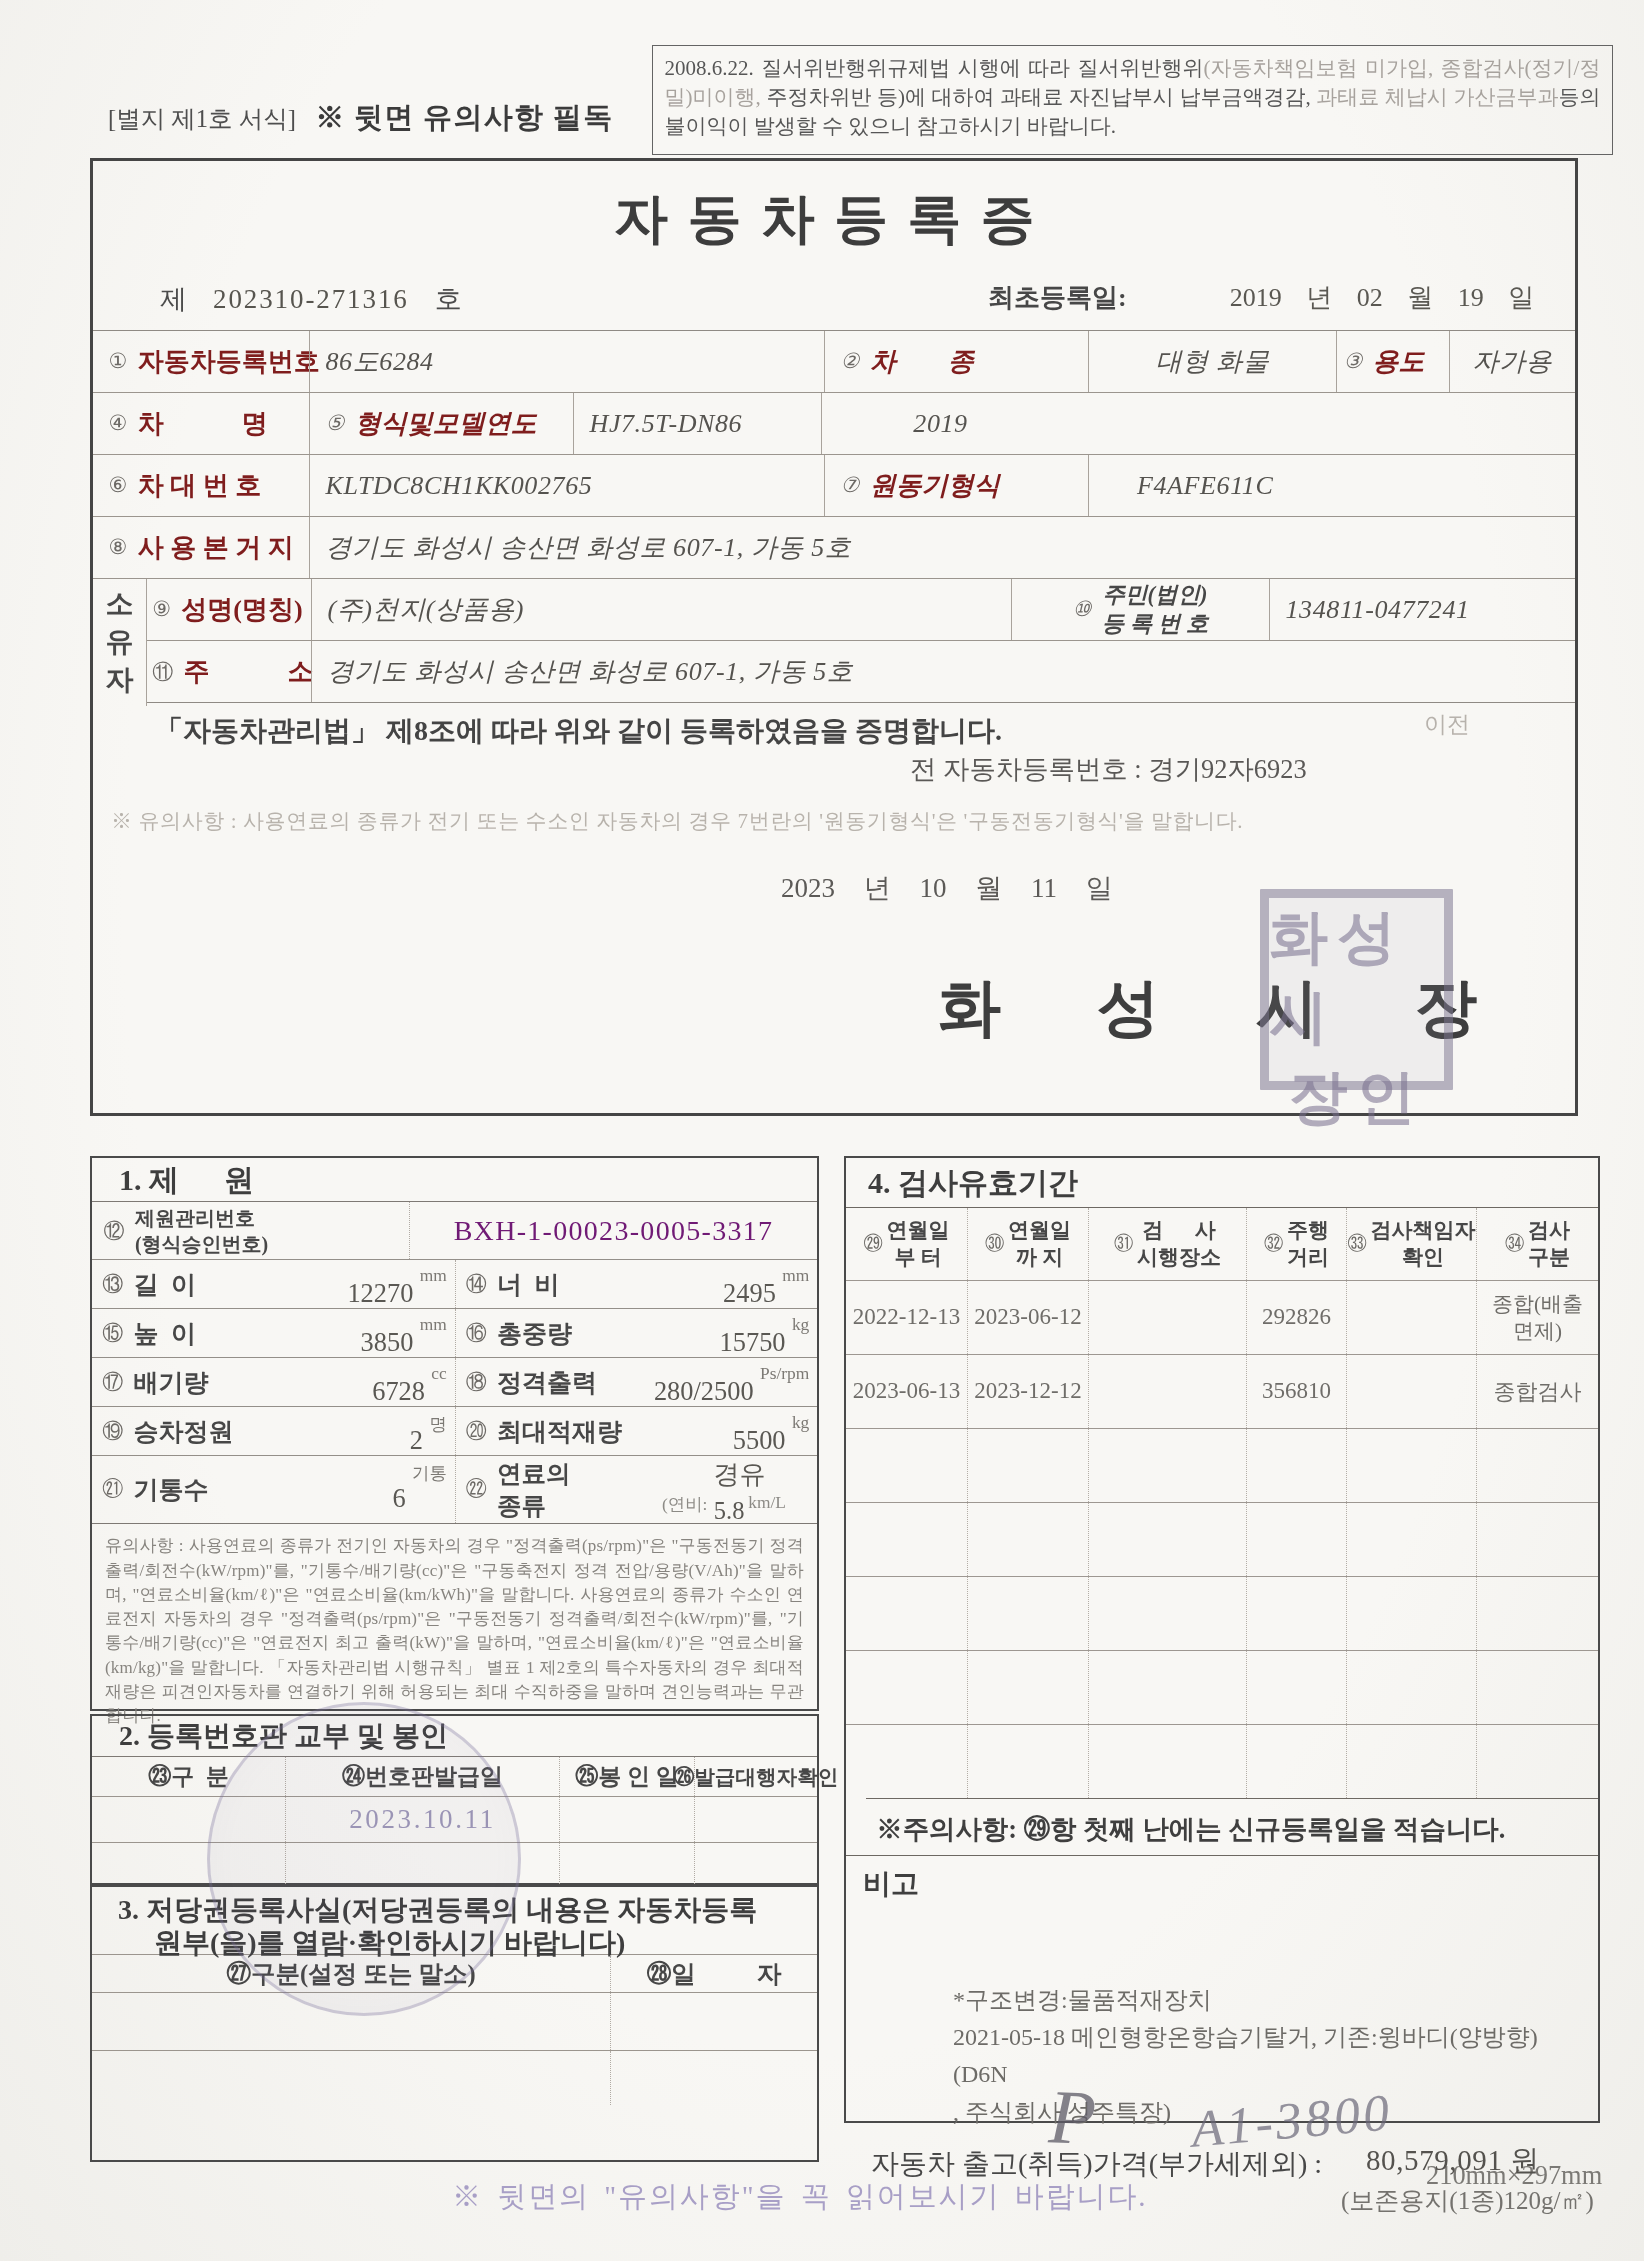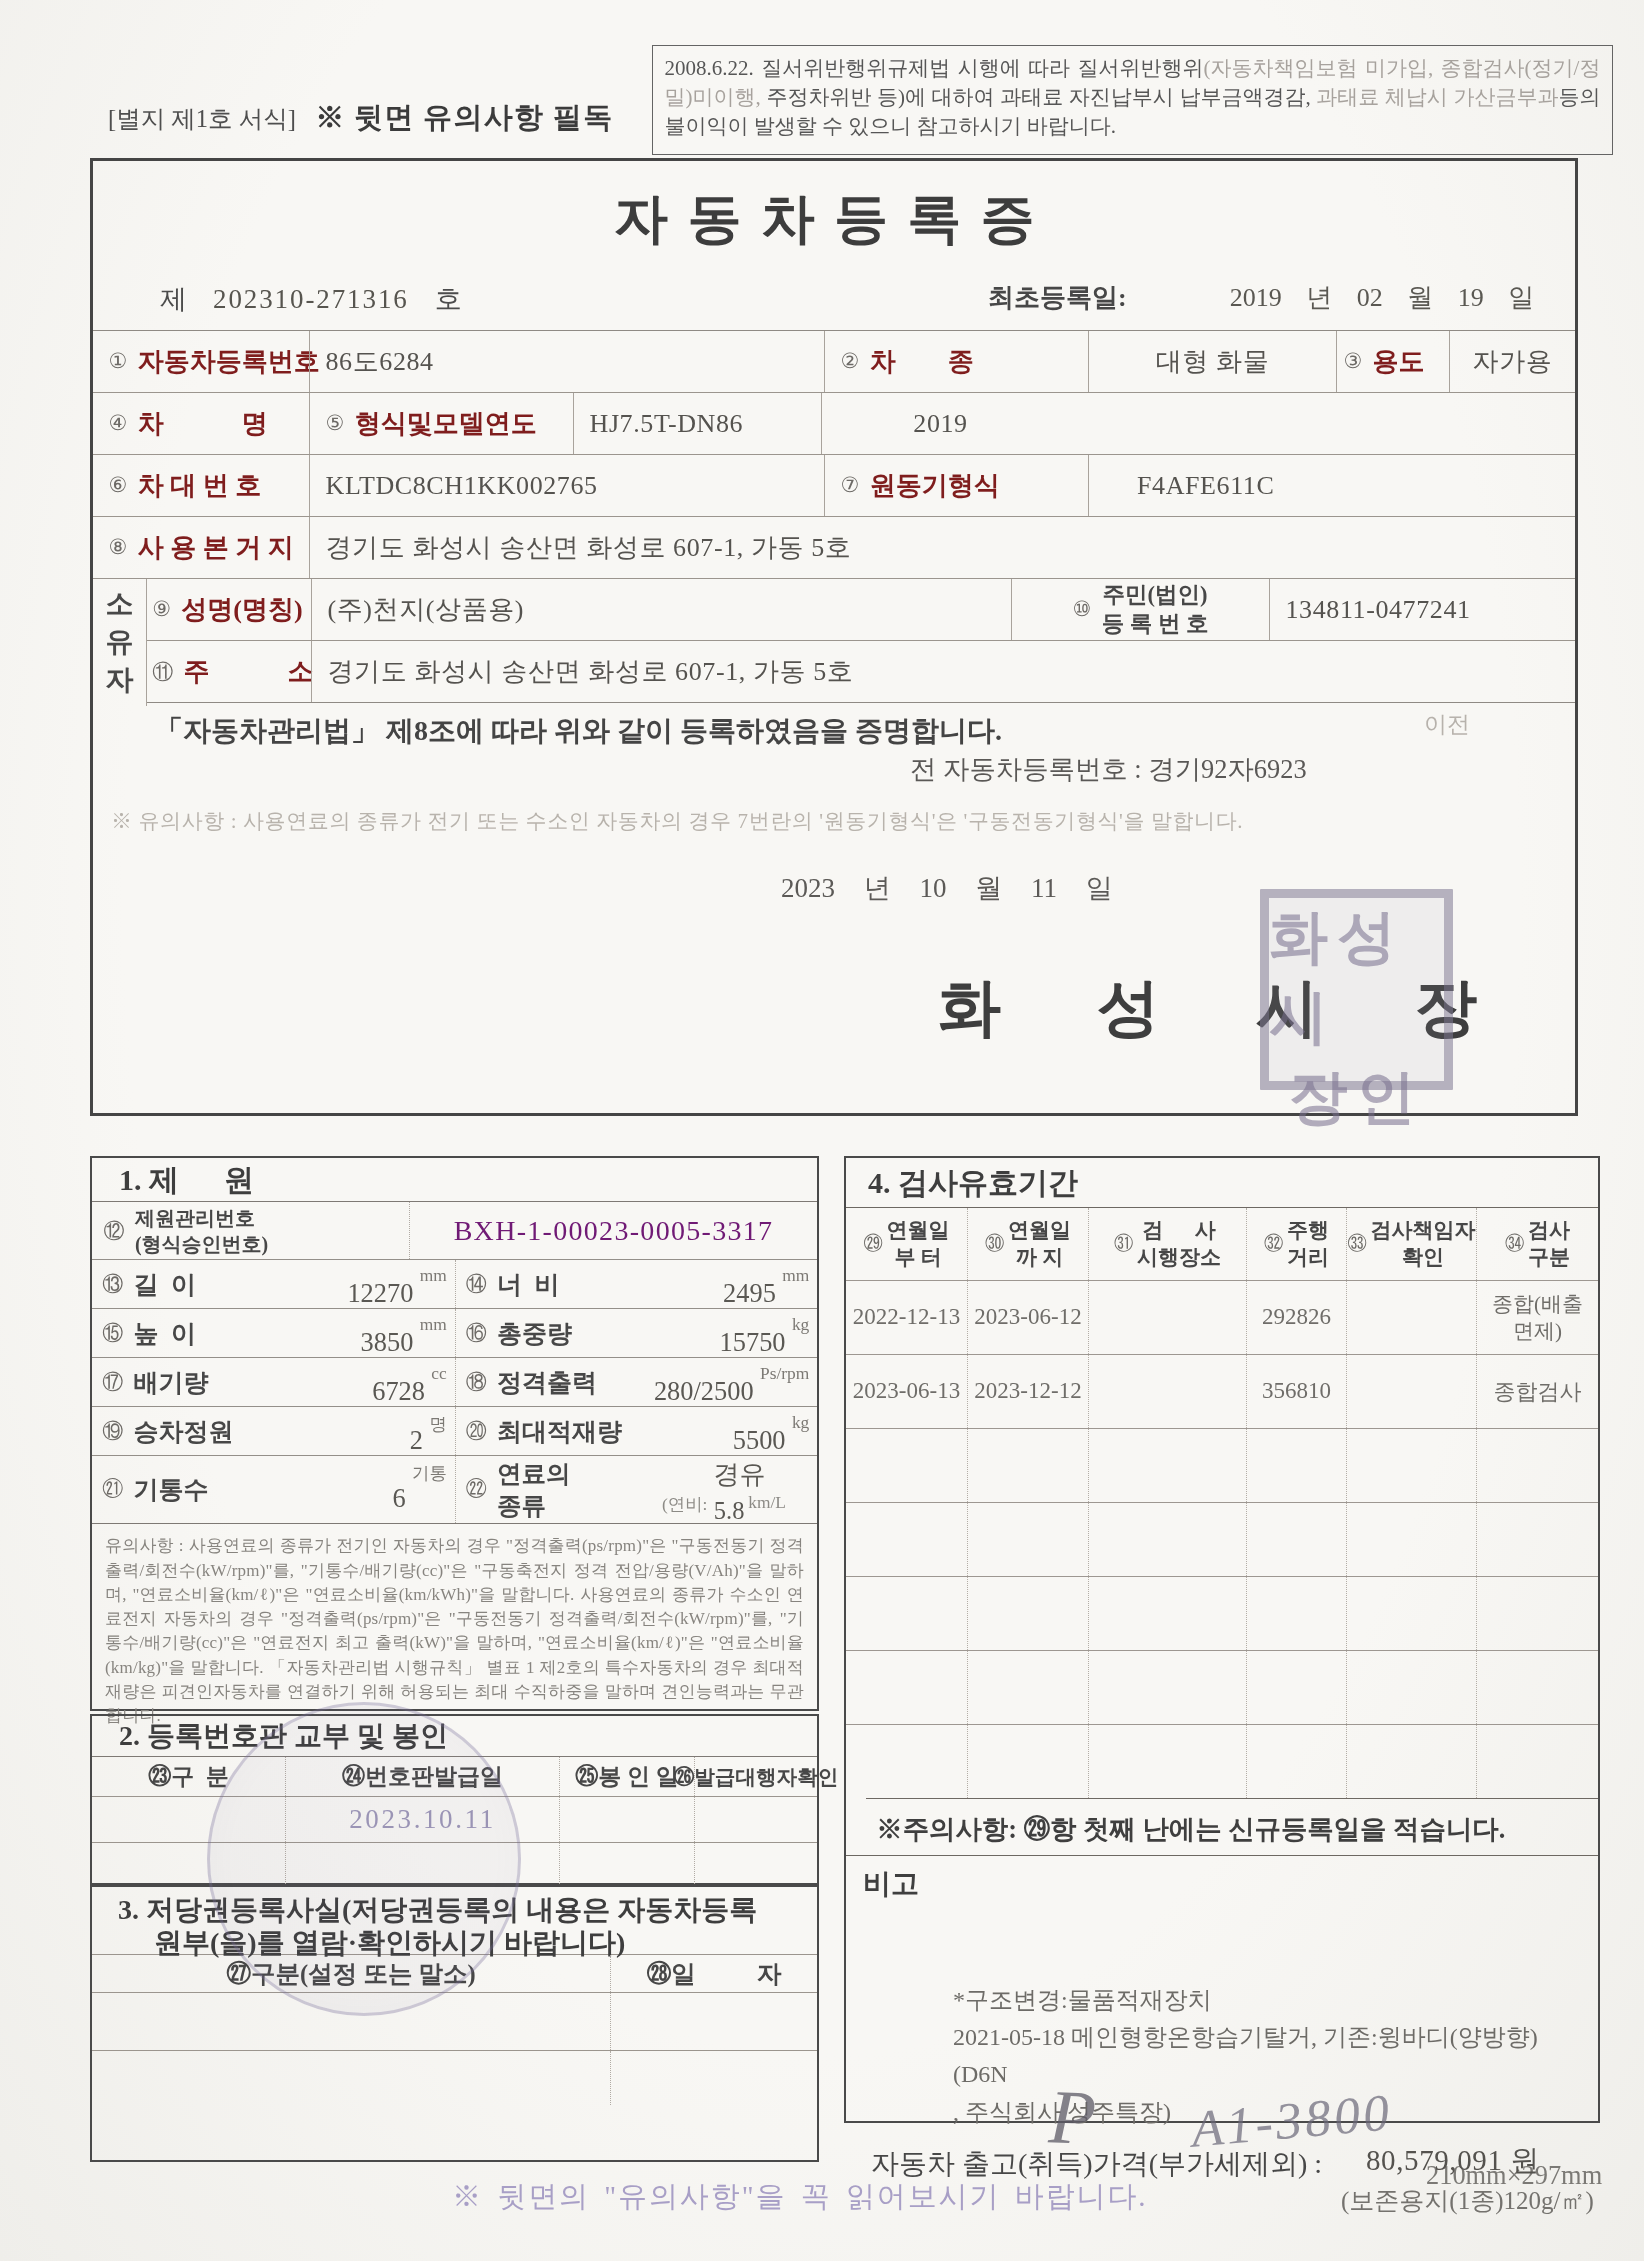--- a/index.html
+++ b/index.html
@@ -21,21 +21,21 @@
   .cert-box{left:90px;top:158px;width:1482px;height:952px;border:3.2px solid #454545;}
   .cert-title{position:absolute;top:22px;left:0;width:100%;text-align:center;font-size:54px;
     font-weight:bold;letter-spacing:19.3px;color:#3d3d3d;}
   .doc-line{position:absolute;top:120px;left:67px;font-size:27px;color:#4c4c4c;}
   .doc-no{margin:0 26px;letter-spacing:1.9px;color:#57554f;}
   .first-reg{position:absolute;top:119px;left:895px;font-size:26px;font-weight:600;color:#474747;}
   .first-reg-val{margin-left:103px;word-spacing:18px;font-weight:normal;color:#5a5852;}
   .cert-table{position:absolute;top:169px;left:0;width:1482px;border-top:1.3px solid #8f8a84;}
   .crow{display:flex;height:61px;border-bottom:0.6px solid #9b958e;align-items:stretch;}
   .cell{display:flex;align-items:center;box-sizing:border-box;padding-left:15.5px;}
-  .vline{border-left:0.6px solid #a9a39c;}
+  .vline{border-left:0.6px solid #a9a39c;font-style:italic;}
   .lab{font-size:26px;font-weight:600;color:#7f1d1d;white-space:pre;}
   .num{font-size:21px;color:#6d6a66;margin-right:10.3px;}
   .val{font-size:26px;color:#55534f;letter-spacing:0.6px;}
   .owner-wrap{display:flex;}
   .owner-col{width:54px;display:flex;flex-direction:column;justify-content:space-around;
     align-items:center;font-size:28px;font-weight:600;color:#484848;border-right:0.6px solid #a9a39c;padding:6.4px 0;}
   .owner-rows{flex:1;}
   .lab2{font-size:22.5px;font-weight:600;color:#474747;text-align:center;line-height:1.25;white-space:pre;}
   .statement{position:absolute;top:551px;left:62px;font-size:28px;font-weight:600;color:#444;}
   .transfer{position:absolute;top:548px;left:1331px;font-size:23px;color:#b7b2ac;}

